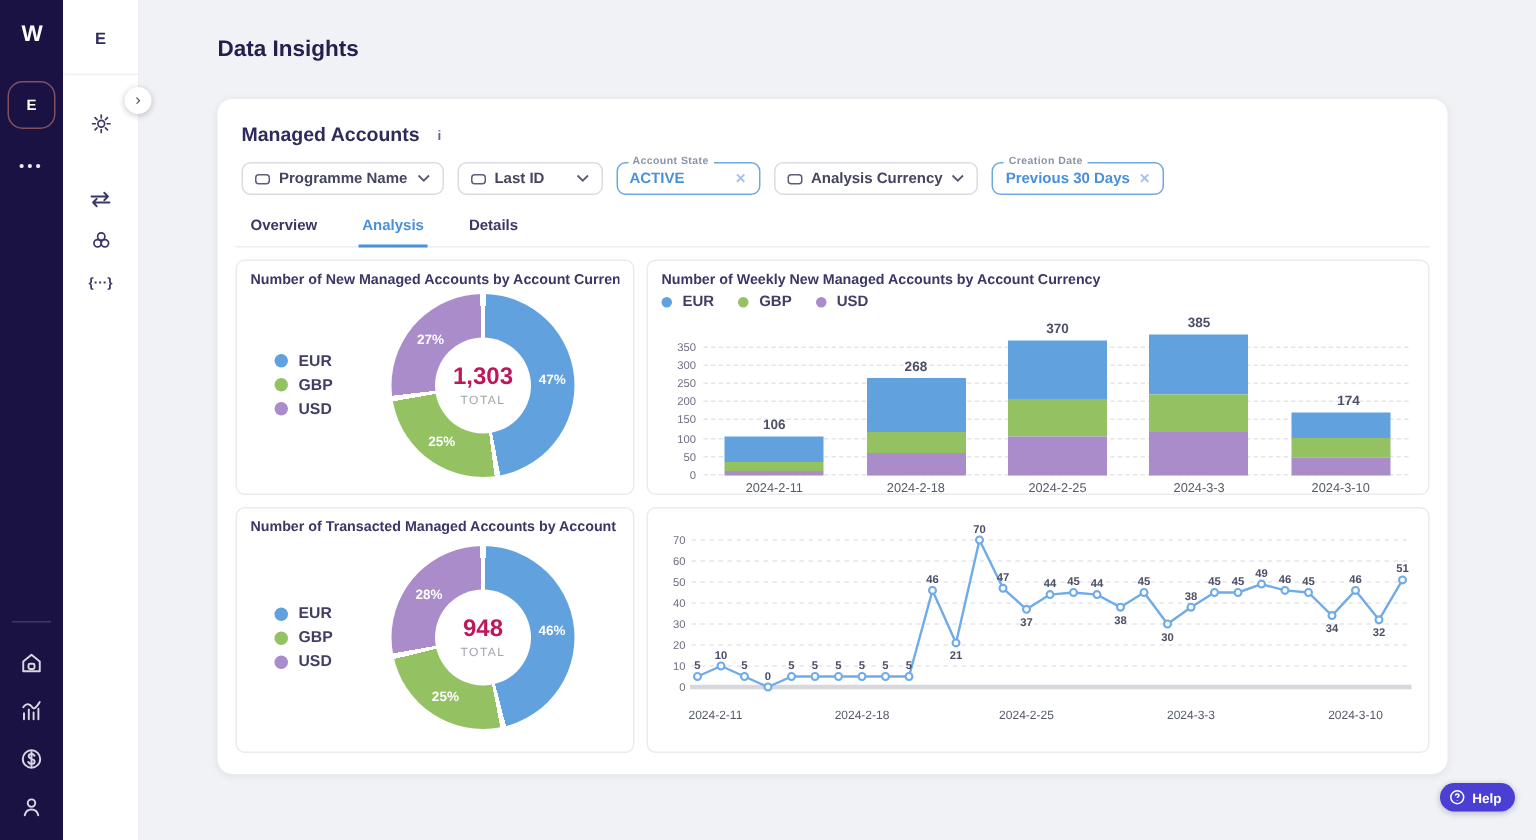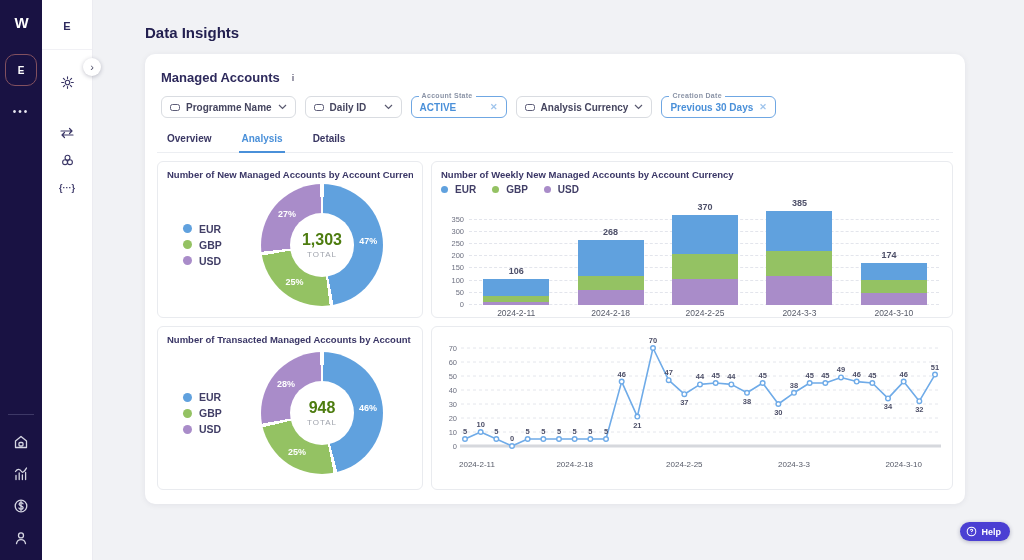--- a/index.html
+++ b/index.html
@@ -24,21 +24,21 @@
   .rail-icon svg { stroke:#3a3666; fill:none; stroke-width:1.2; stroke-linecap:round; stroke-linejoin:round; }
   .rail-gear { margin-top:23px; }
   .rail-swap { margin-top:33px; }
   .rail-knot { margin-top:9px; }
   .rail-code { margin-top:10px; font-size:9px; font-weight:700; letter-spacing:0; }
   .rail-expand { position:absolute; right:-9px; top:58px; width:18px; height:18px; border-radius:50%; background:#fff; box-shadow:0 1px 4px rgba(20,20,50,.25); display:flex; align-items:center; justify-content:center; font-size:11px; color:#4b4b66; cursor:pointer; z-index:5; }
 
   
   .main { flex:1; padding:24px 0 4px 52px; position:relative; }
   .page-title { font-size:15px; font-weight:700; color:#232050; }
-  .panel { margin-top:13px; width:820px; height:450px; background:#fff; border-radius:10px; box-shadow:0 1px 6px rgba(30,30,60,.07); padding:12px; position:relative; }
+  .panel { margin-top:25px; width:820px; height:450px; background:#fff; border-radius:10px; box-shadow:0 1px 6px rgba(30,30,60,.07); padding:12px; position:relative; }
   .panel-header { display:flex; align-items:center; gap:12px; padding:4px 4px 0; }
   .panel-title { font-size:13px; font-weight:800; color:#2e2a5c; }
   .info-i { font-size:9px; color:#6a677f; font-weight:700; cursor:pointer; }
 
   
   .filters { display:flex; gap:9px; margin:11px 0 10px; padding-left:4px; }
   .pill { height:22px; border:1px solid #d9dce1; border-radius:6px; display:flex; align-items:center; padding:0 8px; gap:6px; font-size:10px; color:#45455f; font-weight:600; cursor:pointer; background:#fff; justify-content:space-between; }
   .pill .lead { display:flex; align-items:center; gap:6px; }
   .field-ic { width:10px; height:7px; border:1.3px solid #5d5d78; border-radius:2.5px; }
   .pill svg.chev { stroke:#5a5a70; fill:none; stroke-width:1.2; }
@@ -59,21 +59,21 @@
 
   
   .donut-body { display:flex; align-items:center; height:calc(100% - 12px); }
   .legend-v { display:flex; flex-direction:column; gap:4px; margin-left:16px; width:62px; }
   .legend-item { display:flex; align-items:center; gap:7px; cursor:pointer; }
   .legend-dot { width:9px; height:9px; border-radius:50%; flex:none; }
   .legend-label { font-size:10.5px; font-weight:700; color:#413e66; }
   .donut-wrap { position:relative; width:122px; height:122px; margin-left:16px; flex:none; }
   .donut { width:100%; height:100%; border-radius:50%; }
   .donut-hole { position:absolute; left:50%; top:50%; transform:translate(-50%,-50%); width:64px; height:64px; background:#fff; border-radius:50%; display:flex; flex-direction:column; align-items:center; justify-content:center; }
-  .donut-total { font-size:16px; font-weight:800; color:#4d7c0f;text-align:right; }
+  .donut-total { font-size:16px; font-weight:800; color:#be185d;text-align:right; }
   .donut-total-label { font-size:8px; color:#a0a4ad; letter-spacing:1px; margin-top:1px; }
   .slice-label { position:absolute; transform:translate(-50%,-50%); font-size:9px; font-weight:700; color:#fff; }
 
   
   .legend-h { display:flex; gap:16px; margin-top:3px; height:13px; align-items:center; }
   .legend-h .legend-label { font-size:10px; }
   .bar-plot { position:relative; height:118px; margin-top:4px; }
   .bar-area { position:absolute; left:28px; right:4px; top:0; bottom:13px; }
   .gridline { position:absolute; left:0; right:0; border-top:1px dashed #e3e5ec; }
   .ytick { position:absolute; left:0; width:23px; text-align:right; font-size:7.5px; color:#6d7080; transform:translateY(-50%); }
@@ -166,21 +166,21 @@
             <span class="field-ic"></span>
             <span>Programme Name</span>
           </span>
         <svg class="chev" width="9" height="6" viewBox="0 0 9 6">
             <polyline points="1,1 4.5,4.5 8,1"></polyline>
           </svg>
       </div>
       <div class="pill" style="min-width:97px">
         <span class="lead">
             <span class="field-ic"></span>
-            <span>Daily ID</span>
+            <span>Last ID</span>
           </span>
         <svg class="chev" width="9" height="6" viewBox="0 0 9 6">
             <polyline points="1,1 4.5,4.5 8,1"></polyline>
           </svg>
       </div>
       <div class="pill active-pill" style="min-width:96px">
         <span class="float-label">Account State</span>
         <span class="val">ACTIVE</span>
         <span class="x">✕</span>
       </div>
@@ -293,21 +293,21 @@
                   <div class="bar-seg" style="height: 29.3023px; background: rgb(169, 140, 201);"></div>
                   <div class="bar-seg" style="height: 24.4186px; background: rgb(148, 194, 99);"></div>
                   <div class="bar-seg" style="height: 40.2907px; background: rgb(96, 161, 222);"></div>
                 </div>
                 <span class="bar-total" style="left: 330.4px; bottom: 97.0116px;">385</span>
                 <div class="bar-col" style="left: 424.8px; display: flex; flex-direction: column-reverse;">
                   <div class="bar-seg" style="height: 12.2093px; background: rgb(169, 140, 201);"></div>
                   <div class="bar-seg" style="height: 12.9419px; background: rgb(148, 194, 99);"></div>
                   <div class="bar-seg" style="height: 17.3372px; background: rgb(96, 161, 222);"></div>
                 </div>
-                <span class="bar-total" style="left: 420px; bottom: 45.4884px;">174</span>
+                <span class="bar-total" style="left: 430px; bottom: 45.4884px;">174</span>
               </div>
               <span class="xlab" style="left: 75.2px;">2024-2-11</span>
               <span class="xlab" style="left: 169.6px;">2024-2-18</span>
               <span class="xlab" style="left: 264px;">2024-2-25</span>
               <span class="xlab" style="left: 358.4px;">2024-3-3</span>
               <span class="xlab" style="left: 452.8px;">2024-3-10</span>
             </div>
           </div>
       </div>
       <div class="chart-card">

